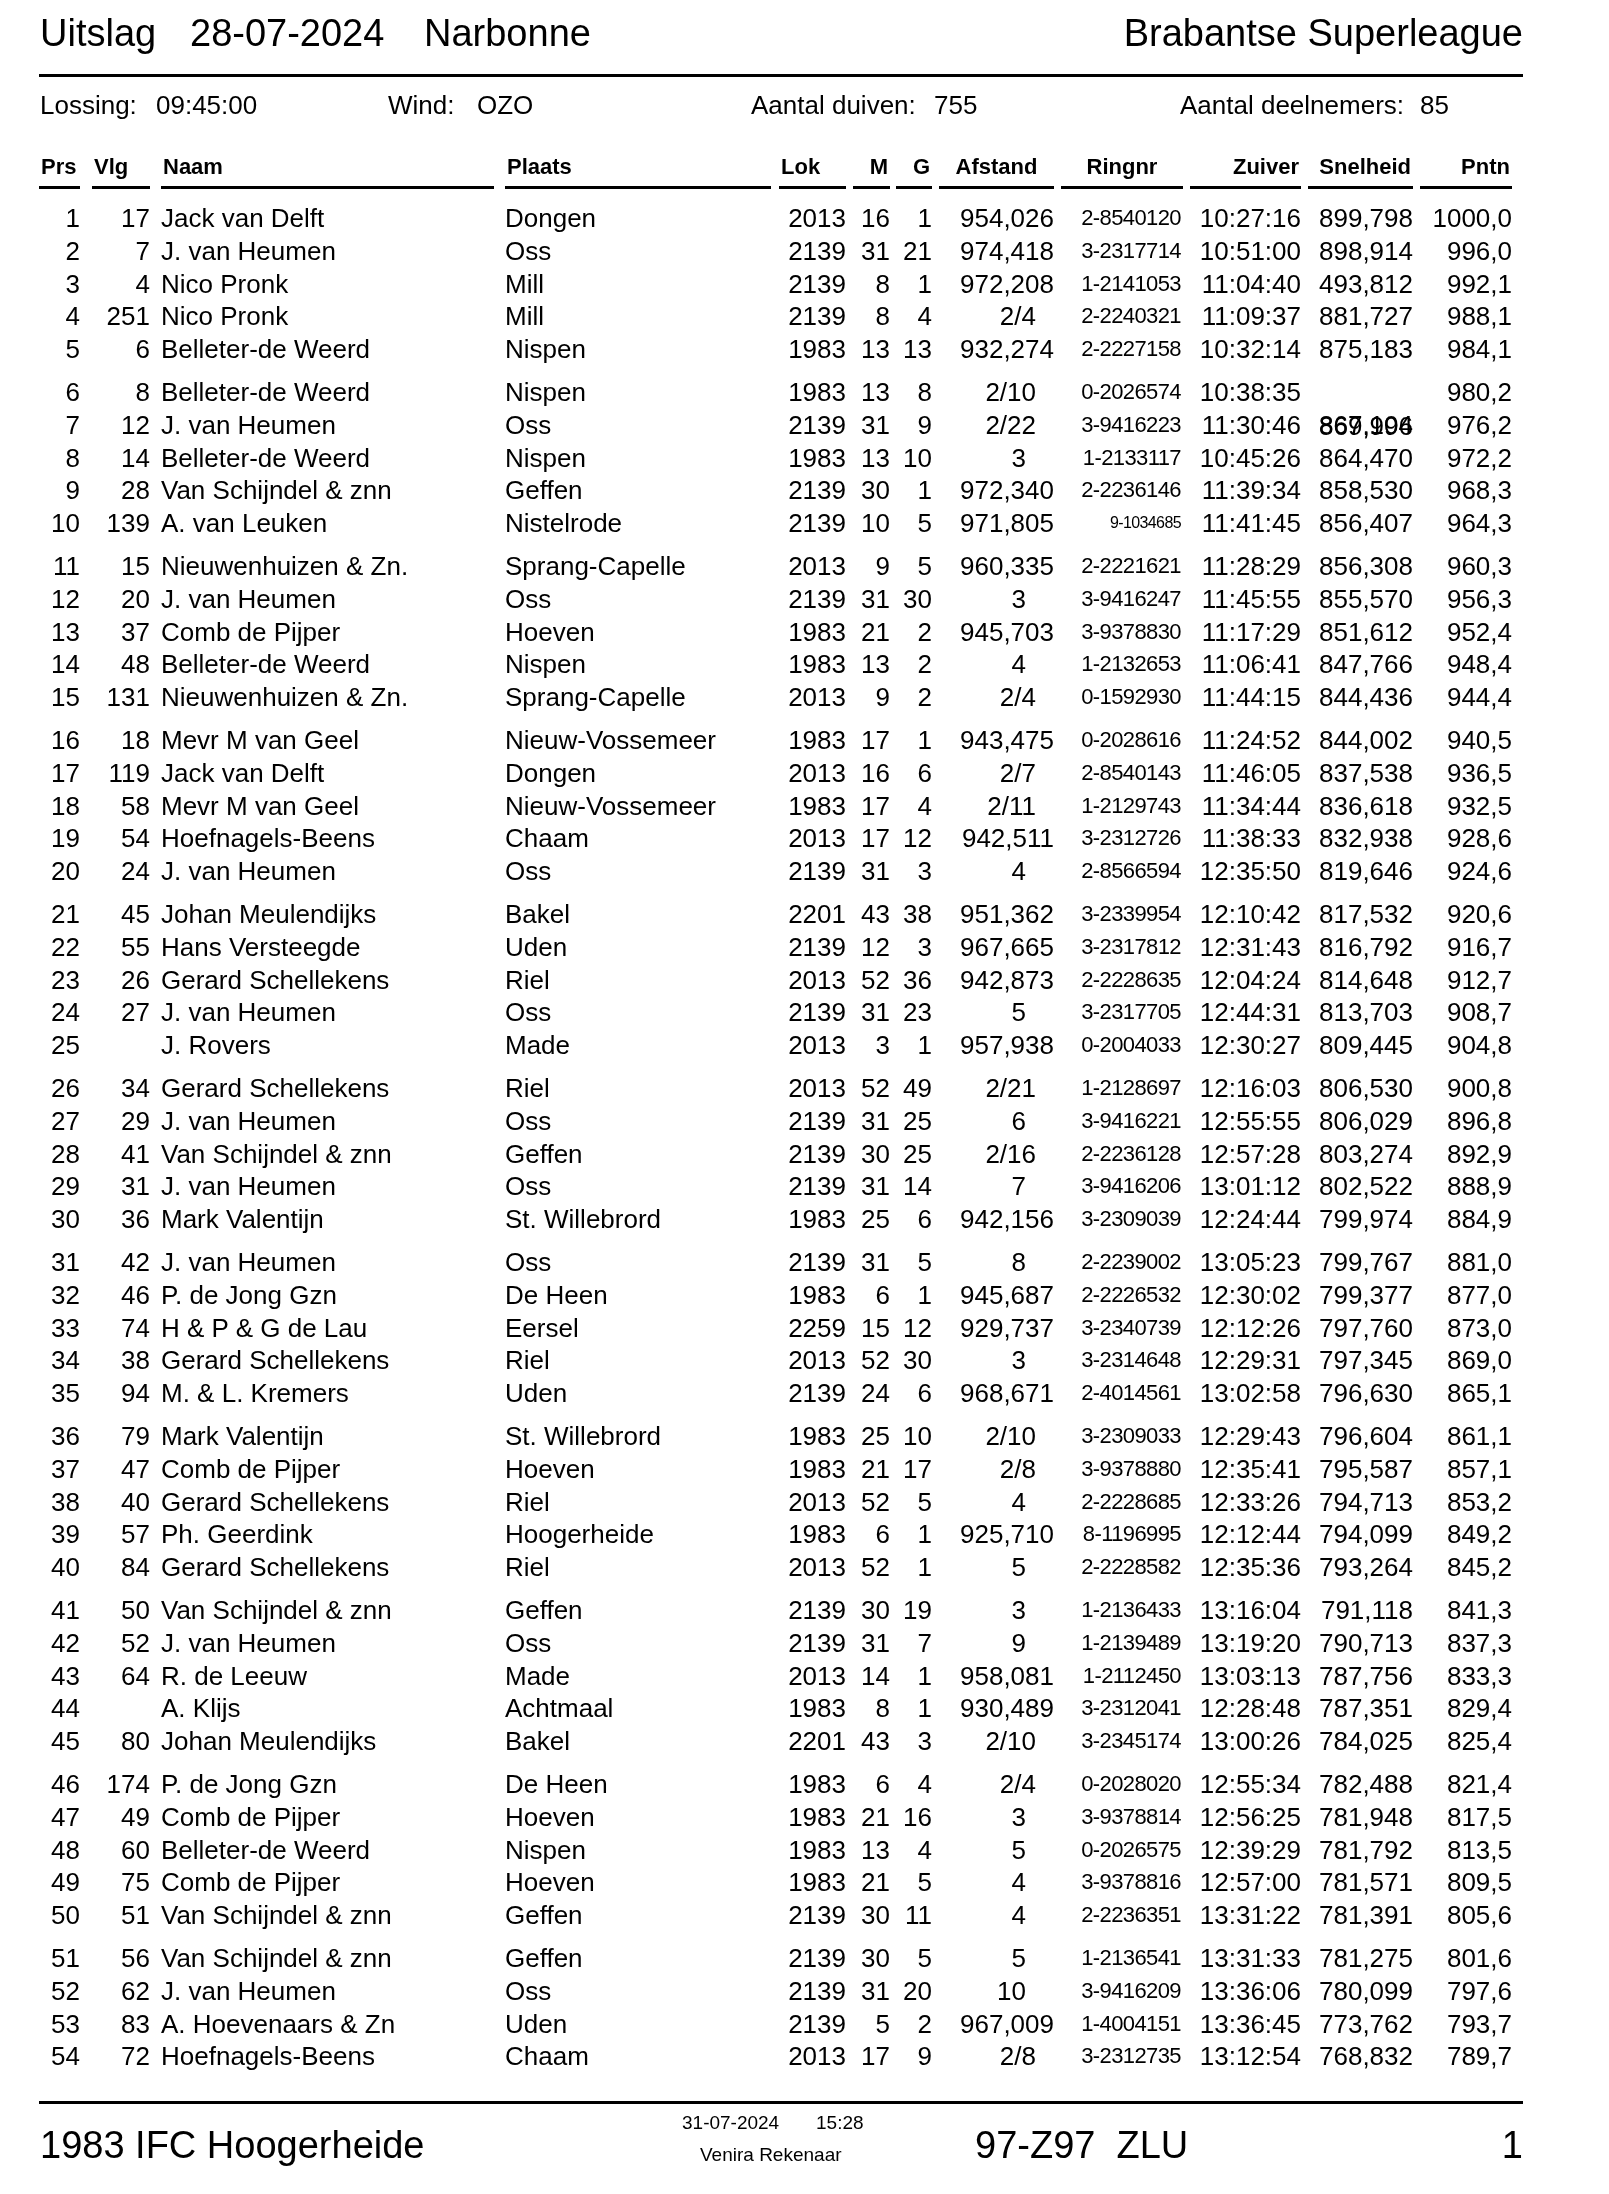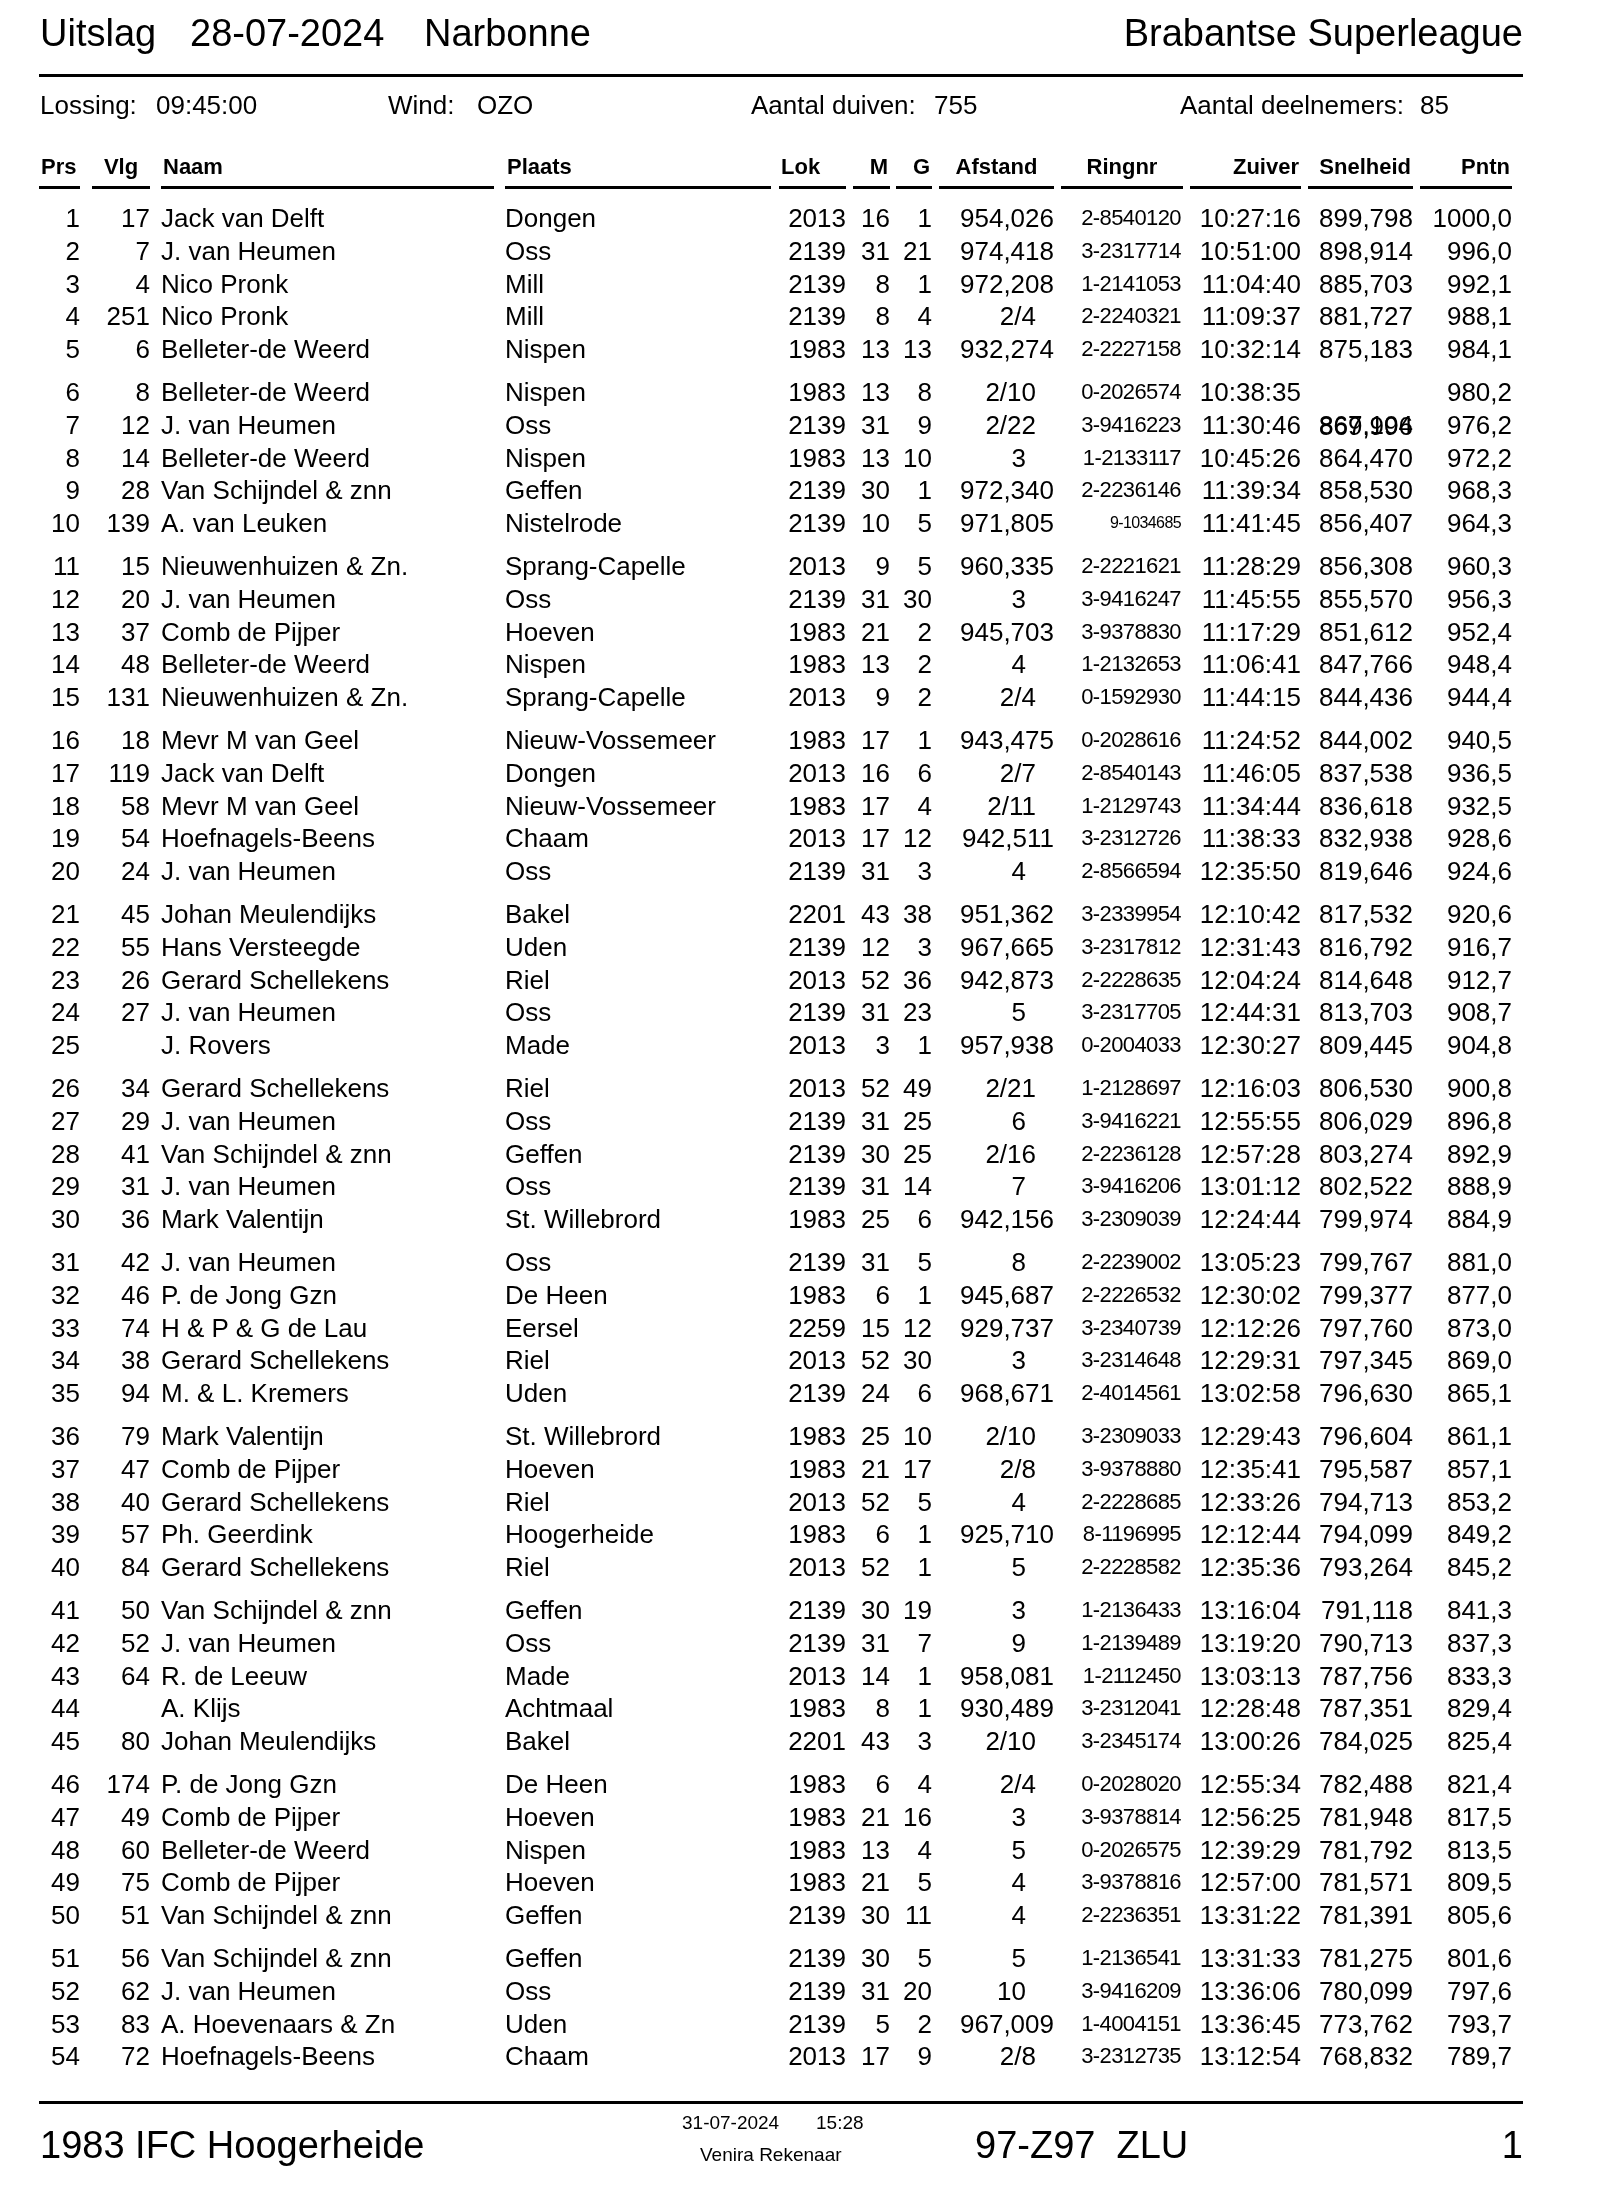--- a/index.html
+++ b/index.html
@@ -33,21 +33,21 @@
 <div class="abs info" style="left:388px;">Wind:</div>
 <div class="abs info" style="left:477px;">OZO</div>
 <div class="abs info" style="left:751px;">Aantal duiven:</div>
 <div class="abs info" style="left:934px;">755</div>
 <div class="abs info" style="left:1180px;">Aantal deelnemers:</div>
 <div class="abs info" style="left:1420px;">85</div>
 
 <div id="col-headers">
     <div class="abs hdr" style="left: 41px; width: 37px; text-align: left;">Prs</div>
     <div class="ul" style="left: 39px; width: 41px;"></div>
-    <div class="abs hdr" style="left: 94px; width: 54px; text-align: center;">Vlg</div>
+    <div class="abs hdr" style="left: 94px; width: 54px; text-align: left;">Vlg</div>
     <div class="ul" style="left: 92px; width: 58px;"></div>
     <div class="abs hdr" style="left: 163px; width: 329px; text-align: left;">Naam</div>
     <div class="ul" style="left: 161px; width: 333px;"></div>
     <div class="abs hdr" style="left: 507px; width: 262px; text-align: left;">Plaats</div>
     <div class="ul" style="left: 505px; width: 266px;"></div>
     <div class="abs hdr" style="left: 781px; width: 63px; text-align: left;">Lok</div>
     <div class="ul" style="left: 779px; width: 67px;"></div>
     <div class="abs hdr" style="left: 855px; width: 33px; text-align: right;">M</div>
     <div class="ul" style="left: 853px; width: 37px;"></div>
     <div class="abs hdr" style="left: 898px; width: 32px; text-align: right;">G</div>
@@ -97,21 +97,21 @@
       <div class="cell r" style="top: 0px; left: 39px; width: 41px;">3</div>
       <div class="cell r" style="top: 0px; left: 92px; width: 58px;">4</div>
       <div class="cell l" style="top: 0px; left: 161px; width: 333px;">Nico Pronk</div>
       <div class="cell l" style="top: 0px; left: 505px; width: 266px;">Mill</div>
       <div class="cell r" style="top: 0px; left: 779px; width: 67px;">2139</div>
       <div class="cell r" style="top: 0px; left: 853px; width: 37px;">8</div>
       <div class="cell r" style="top: 0px; left: 896px; width: 36px;">1</div>
       <div class="cell r" style="top: 0px; left: 939px; width: 115px;">972,208</div>
       <div class="cell r" style="top: 0px; left: 1061px; width: 120px; font-size: 22px; letter-spacing: -0.6px;">1-2141053</div>
       <div class="cell r" style="top: 0px; left: 1190px; width: 111px;">11:04:40</div>
-      <div class="cell r" style="top: 0px; left: 1308px; width: 105px;">885,703</div>
+      <div class="cell r" style="top: 0px; left: 1308px; width: 105px;">493,812</div>
       <div class="cell r" style="top: 0px; left: 1420px; width: 92px;">992,1</div>
     </div>
     <div style="position: absolute; left: 0px; top: 301.4px; width: 1609px; height: 32.8px;">
       <div class="cell r" style="top: 0px; left: 39px; width: 41px;">4</div>
       <div class="cell r" style="top: 0px; left: 92px; width: 58px;">251</div>
       <div class="cell l" style="top: 0px; left: 161px; width: 333px;">Nico Pronk</div>
       <div class="cell l" style="top: 0px; left: 505px; width: 266px;">Mill</div>
       <div class="cell r" style="top: 0px; left: 779px; width: 67px;">2139</div>
       <div class="cell r" style="top: 0px; left: 853px; width: 37px;">8</div>
       <div class="cell r" style="top: 0px; left: 896px; width: 36px;">4</div>

